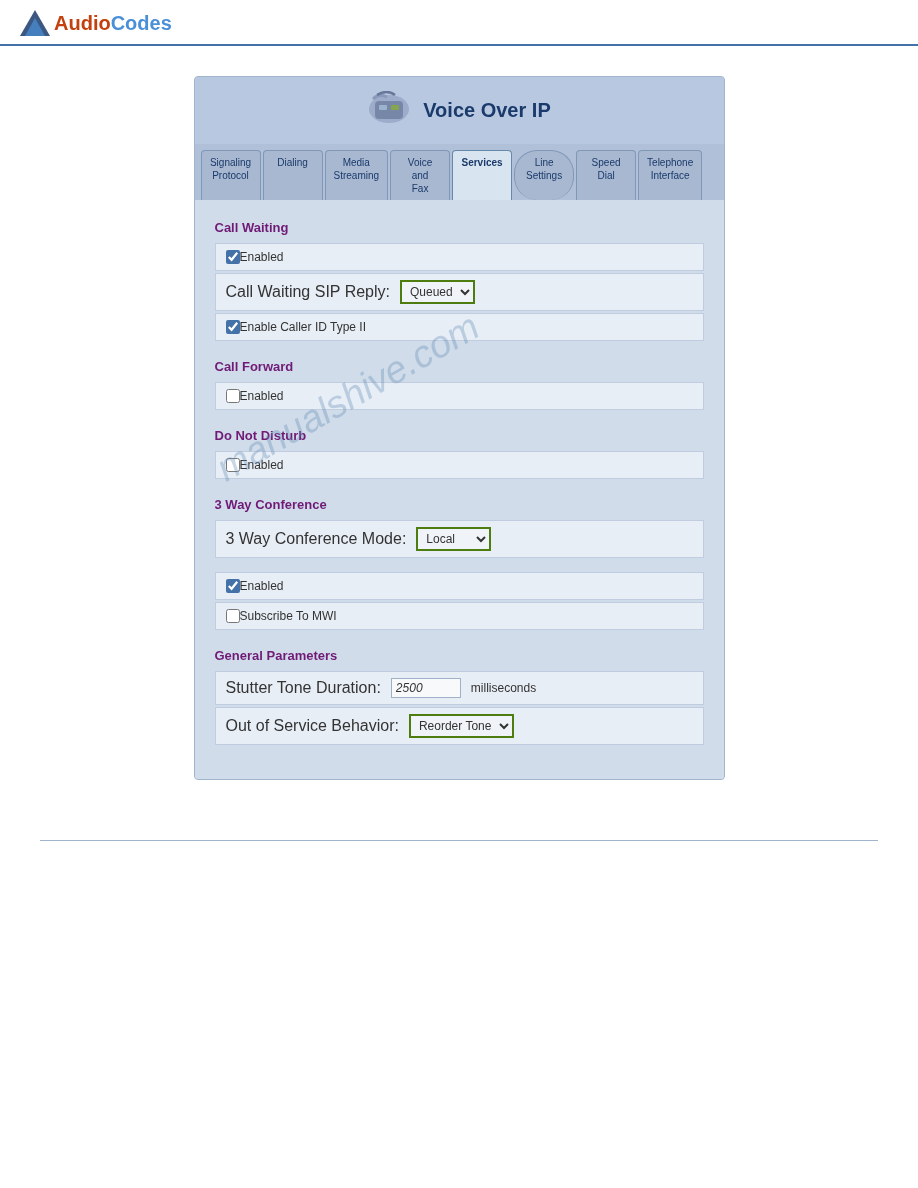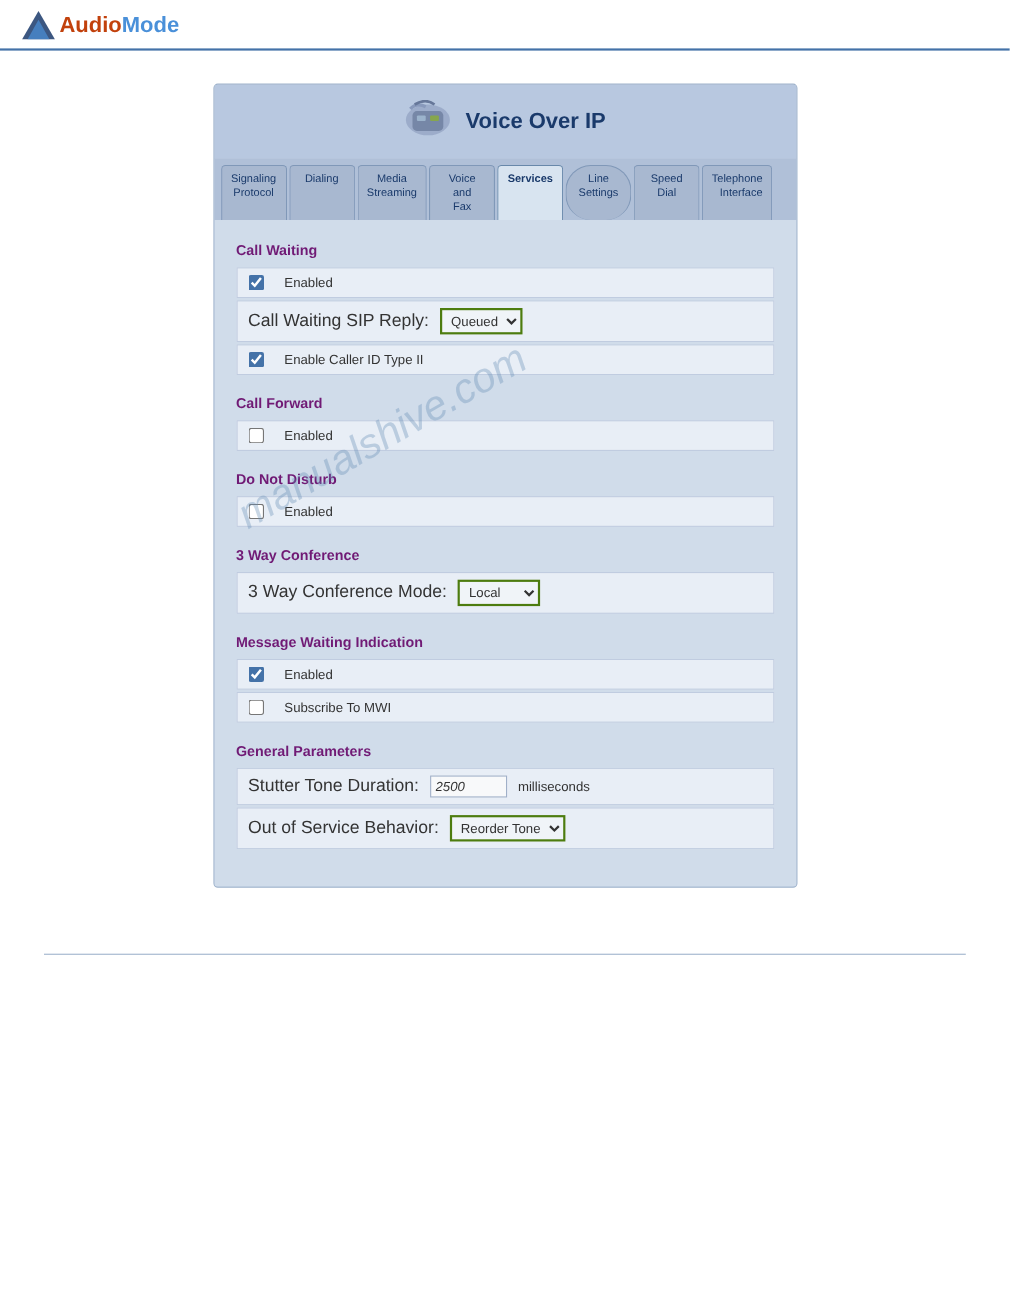--- a/index.html
+++ b/index.html
@@ -115,21 +115,21 @@
       padding: 6px 10px;
       margin-bottom: 2px;
       display: flex;
       align-items: center;
       gap: 10px;
     }
 
     .row label {
       display: flex;
       align-items: center;
-      gap: 19px;
+      gap: 0;
       font-size: 12px;
       color: #333;
       cursor: pointer;
     }
 
     .row-label {
       font-size: 16px;
       color: #333;
       flex: 0 0 auto;
     }
@@ -194,21 +194,21 @@
 </head>
 <body>
 
 <div class="header">
   <div class="logo-container">
     <svg class="logo-icon" viewBox="0 0 30 26" xmlns="http://www.w3.org/2000/svg">
       <polygon points="0,26 15,0 30,26" fill="#1a3a6b" opacity="0.85"></polygon>
       <polygon points="5,26 15,8 25,26" fill="#4a90d9" opacity="0.7"></polygon>
     </svg>
     <div>
-      <span style="font-size:20px;font-weight:bold;color:#c2410c;">Audio</span><span style="font-size:20px;font-weight:bold;color:#4a90d9;">Mode</span>
+      <span style="font-size:20px;font-weight:bold;color:#c2410c;">Audio</span><span style="font-size:20px;font-weight:bold;color:#4a90d9;">Codes</span>
     </div>
   </div>
 </div>
 
 <div class="main-content">
 
   <div class="panel-wrapper">
     <div class="watermark" style="top:300px;left:160px;">manualshive.com</div>
 
     <div class="panel">
@@ -228,21 +228,21 @@
       </div>
 
       <div class="tabs">
         <div class="tab" style="font-size:10px;">Signaling<br>Protocol</div>
         <div class="tab" style="font-size:10px;">Dialing</div>
         <div class="tab" style="font-size:10px;">Media<br>Streaming</div>
         <div class="tab" style="font-size:10px;">Voice<br>and<br>Fax</div>
         <div class="tab active" style="font-size:10px;">Services</div>
         <div class="tab" style="font-size:10px;border-radius:23px;">Line<br>Settings</div>
         <div class="tab" style="font-size:10px;">Speed<br>Dial</div>
-        <div class="tab" style="font-size:10px;text-align:right;">Telephone<br>Interface</div>
+        <div class="tab" style="font-size:10px;">Telephone<br>Interface</div>
       </div>
 
       <div class="panel-body">
 
         <div class="section">
           <div class="section-title">Call Waiting</div>
           <div class="row">
             <label>
               <input type="checkbox" checked="" style="">
               <span>Enabled</span>
@@ -289,21 +289,20 @@
           <div class="row">
             <span class="row-label">3 Way Conference Mode:</span>
             <select>
               <option>Local</option>
               <option>Remote</option>
             </select>
           </div>
         </div>
 
         <div class="section">
-          <div class="section-title">Message Waiting Indication</div>
           <div class="row">
             <label>
               <input type="checkbox" checked="" style="">
               <span>Enabled</span>
             </label>
           </div>
           <div class="row">
             <label>
               <input type="checkbox" style="">
               <span>Subscribe To MWI</span>

